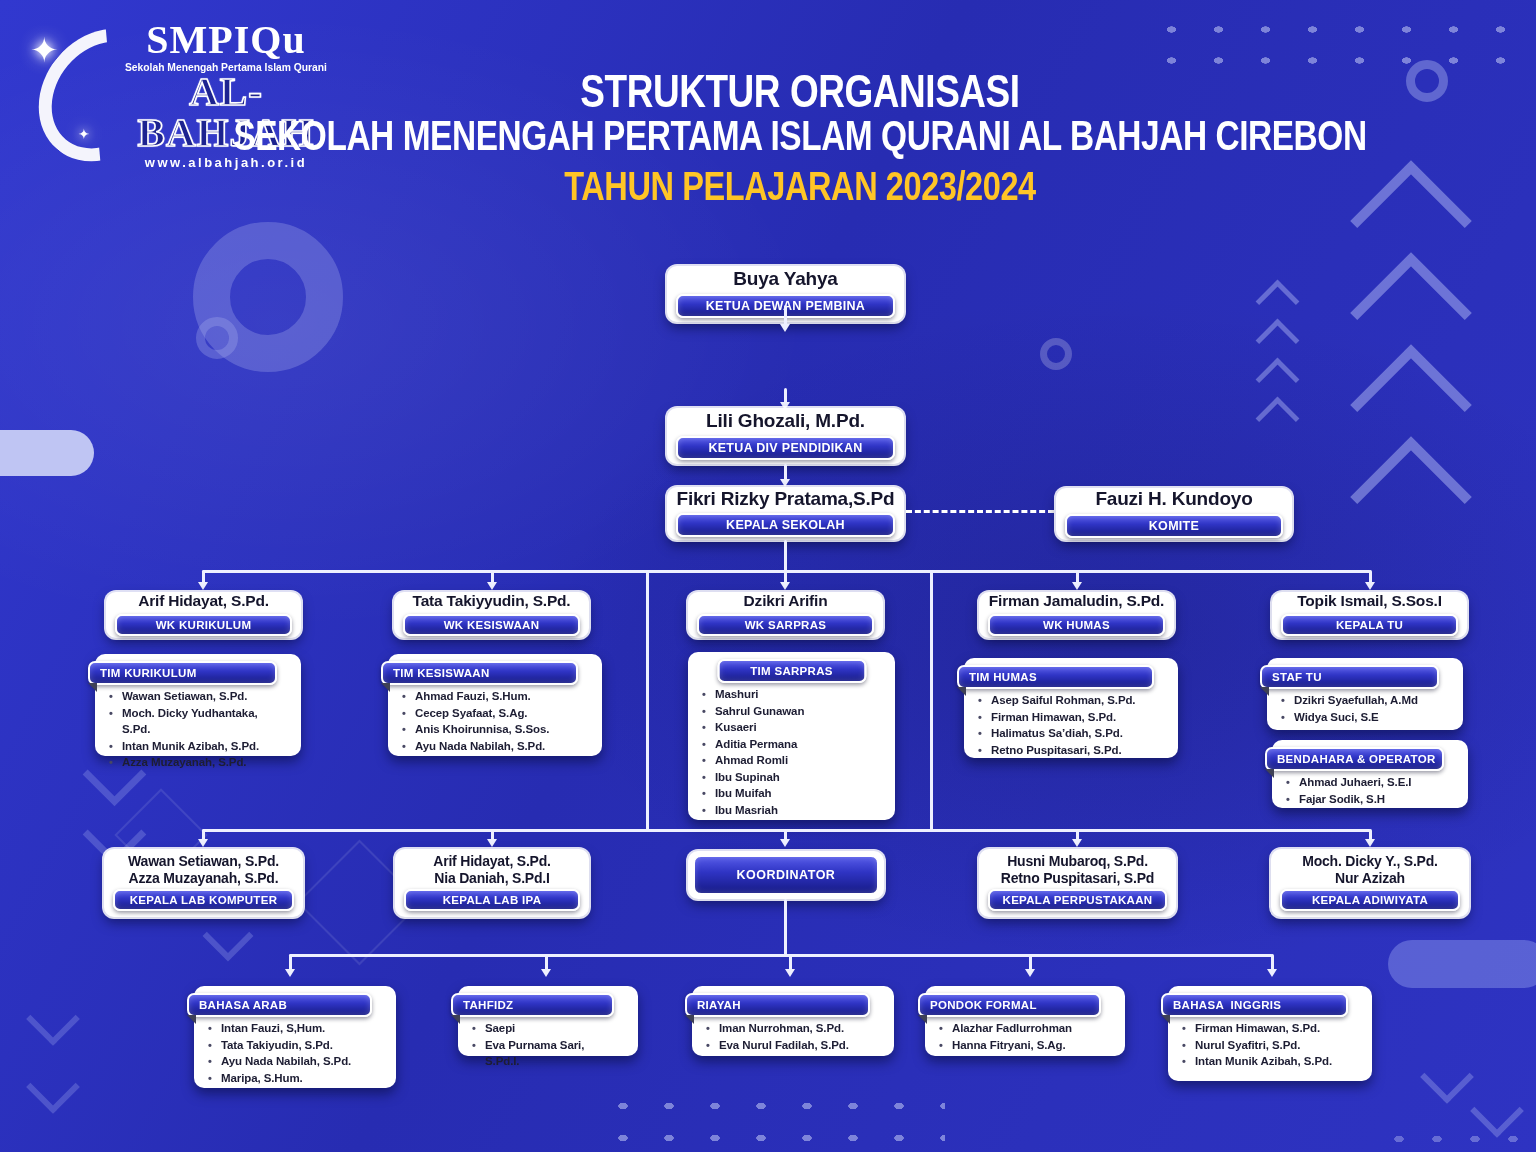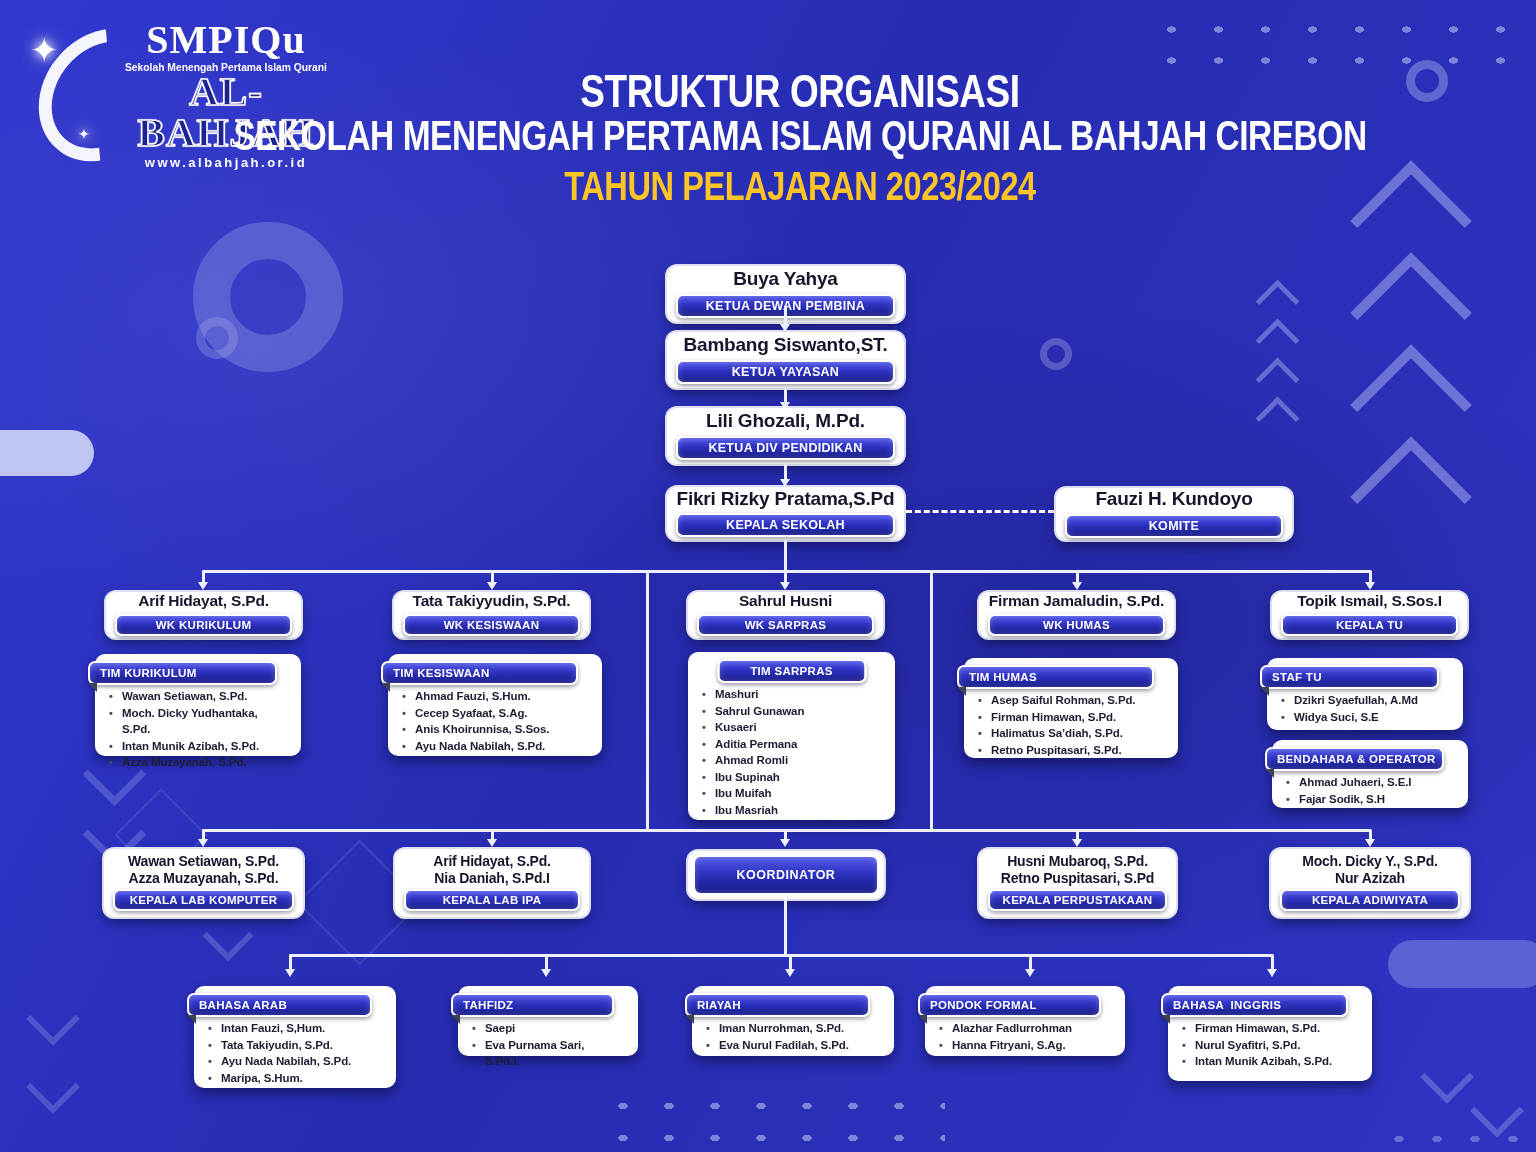--- a/index.html
+++ b/index.html
@@ -142,24 +142,20 @@
   <div class="t t1">STRUKTUR ORGANISASI</div>
   <div class="t t2">SEKOLAH MENENGAH PERTAMA ISLAM QURANI AL BAHJAH CIREBON</div>
   <div class="t t3" style="color:#FFC526;">TAHUN PELAJARAN 2023/2024</div>
 
   <div class="nbox lvl1" style="left:667px;top:266px;width:237px;height:56px;">
     <div class="nname">Buya Yahya</div>
     <div class="pill">KETUA DEWAN PEMBINA</div>
   </div>
   <div class="vline arr" style="left:784px;top:305px;height:20px;"></div>
 
-  <div class="nbox lvl1" style="left:667px;top:332px;width:237px;height:56px;">
-    <div class="nname">Bambang Siswanto,ST.</div>
-    <div class="pill">KETUA YAYASAN</div>
-  </div>
   <div class="vline arr" style="left:784px;top:388px;height:15px;"></div>
 
   <div class="nbox lvl1" style="left:667px;top:408px;width:237px;height:56px;">
     <div class="nname">Lili Ghozali, M.Pd.</div>
     <div class="pill">KETUA DIV PENDIDIKAN</div>
   </div>
   <div class="vline arr" style="left:784px;top:464px;height:16px;"></div>
 
   <div class="nbox lvl1" style="left:667px;top:487px;width:237px;height:53px;">
     <div class="nname">Fikri Rizky Pratama,S.Pd</div>
@@ -185,21 +181,21 @@
 
   <div class="nbox lvl2" style="left:106px;top:592px;width:195px;height:46px;">
     <div class="nname">Arif Hidayat, S.Pd.</div>
     <div class="pill">WK KURIKULUM</div>
   </div>
   <div class="nbox lvl2" style="left:394px;top:592px;width:195px;height:46px;">
     <div class="nname">Tata Takiyyudin, S.Pd.</div>
     <div class="pill">WK KESISWAAN</div>
   </div>
   <div class="nbox lvl2" style="left:688px;top:592px;width:195px;height:46px;">
-    <div class="nname">Sahrul Husni</div>
+    <div class="nname">Dzikri Arifin</div>
     <div class="pill">WK SARPRAS</div>
   </div>
   <div class="nbox lvl2" style="left:979px;top:592px;width:195px;height:46px;">
     <div class="nname">Firman Jamaludin, S.Pd.</div>
     <div class="pill">WK HUMAS</div>
   </div>
   <div class="nbox lvl2" style="left:1272px;top:592px;width:195px;height:46px;">
     <div class="nname">Topik Ismail, S.Sos.I</div>
     <div class="pill">KEPALA TU</div>
   </div>

